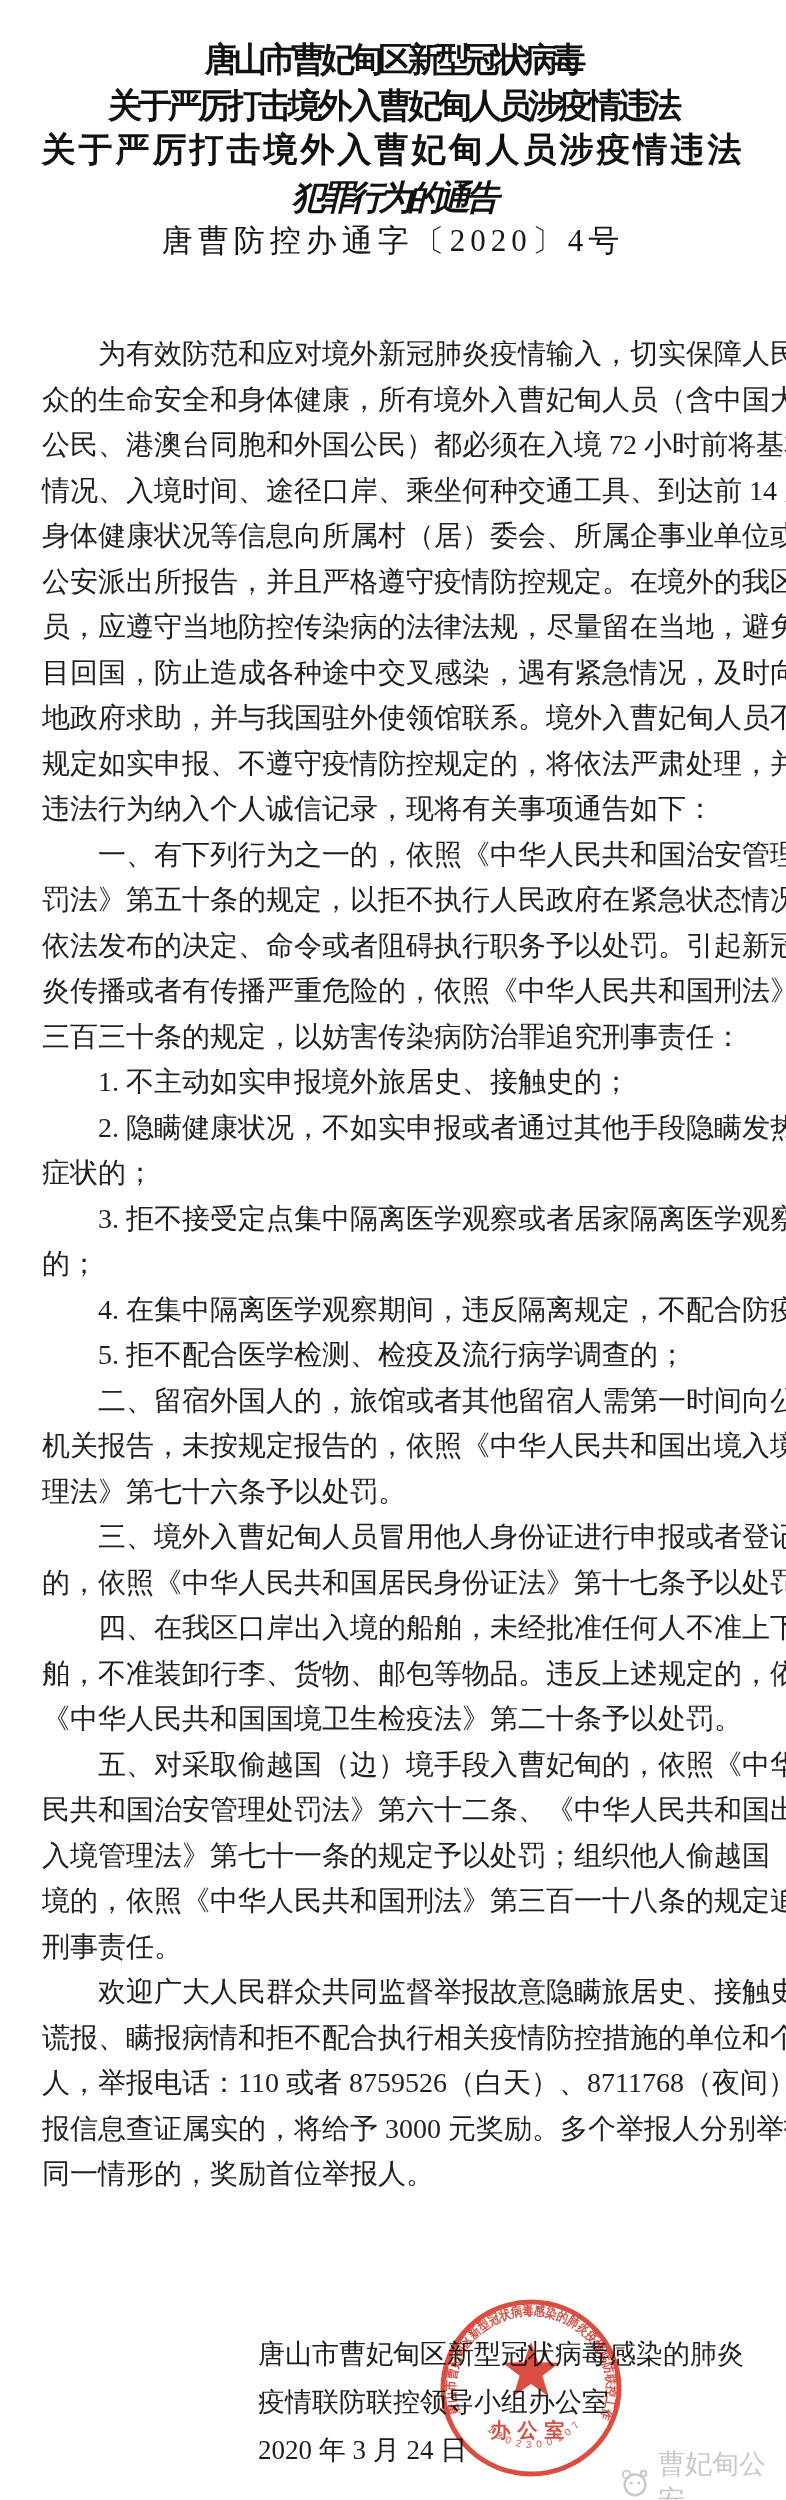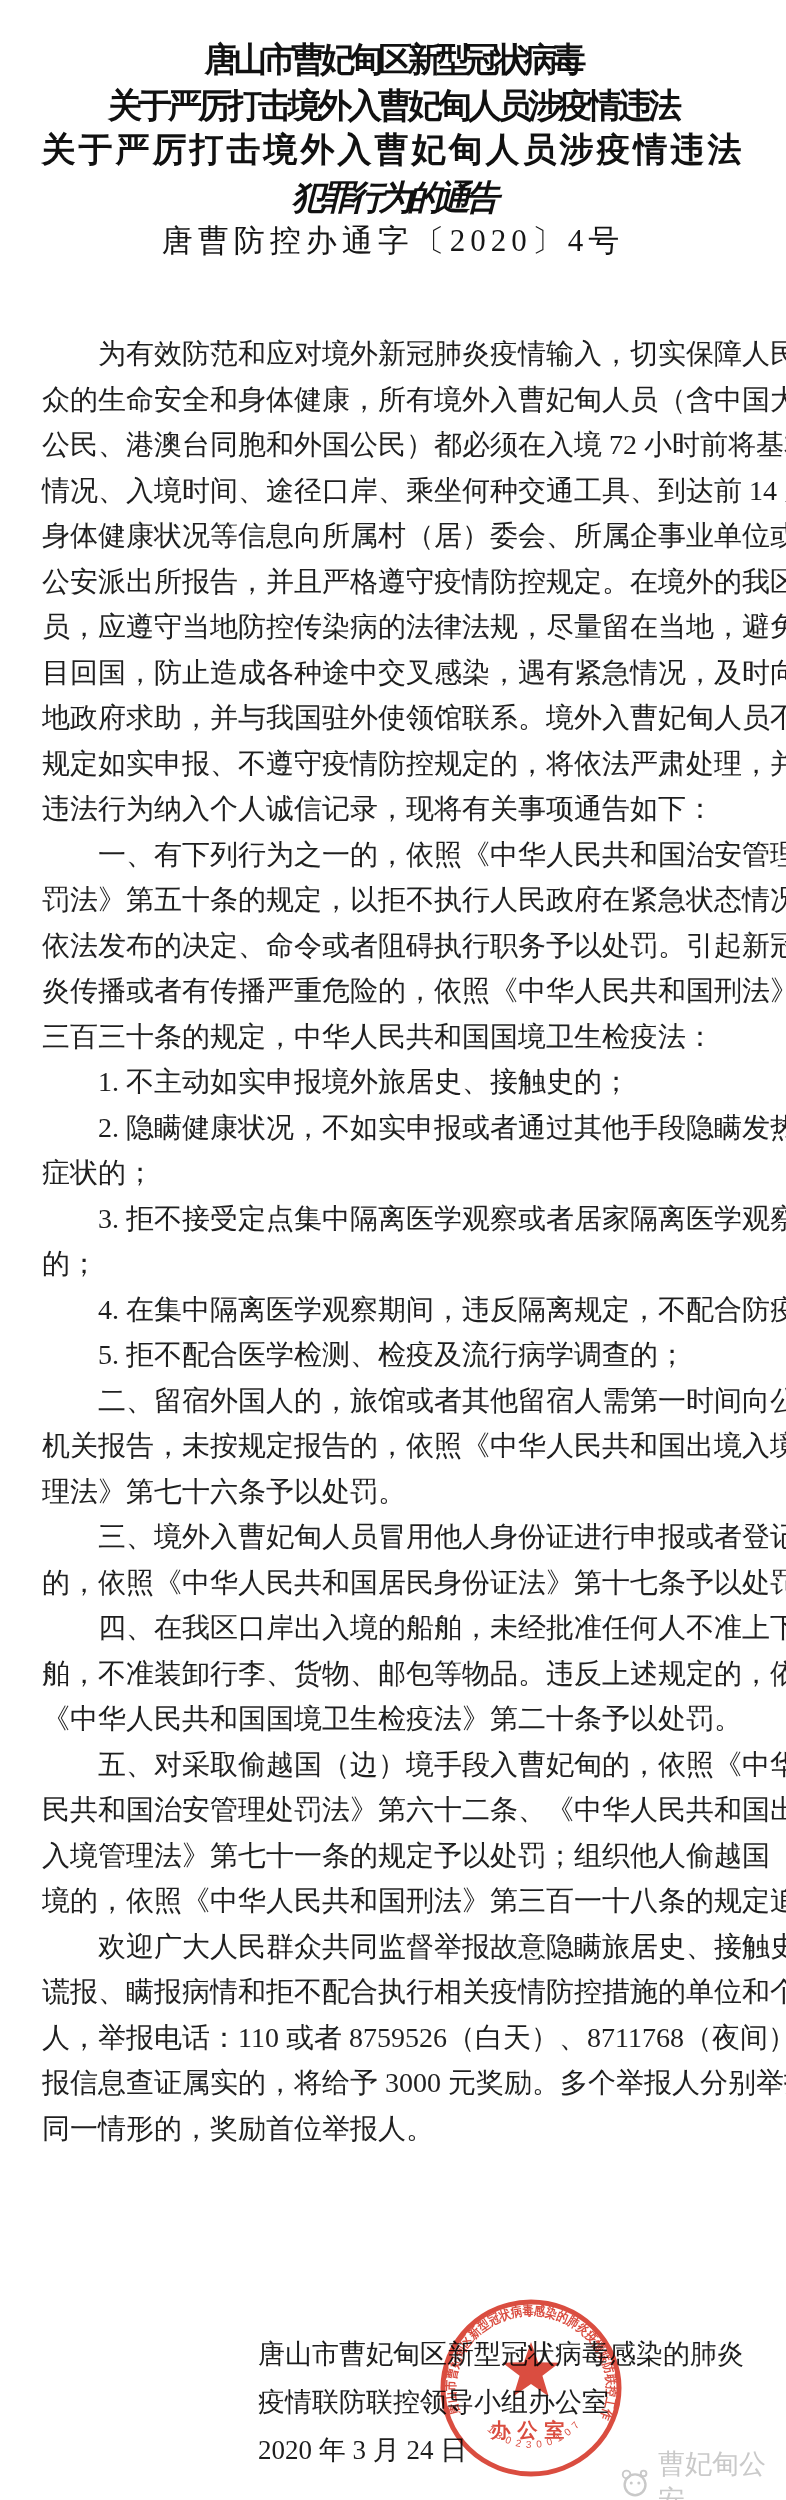--- a/index.html
+++ b/index.html
@@ -85,40 +85,41 @@
       <div class="line">公安派出所报告，并且严格遵守疫情防控规定。在境外的我区人</div>
       <div class="line">员，应遵守当地防控传染病的法律法规，尽量留在当地，避免盲</div>
       <div class="line">目回国，防止造成各种途中交叉感染，遇有紧急情况，及时向当</div>
       <div class="line">地政府求助，并与我国驻外使领馆联系。境外入曹妃甸人员不按</div>
       <div class="line">规定如实申报、不遵守疫情防控规定的，将依法严肃处理，并将</div>
       <div class="line">违法行为纳入个人诚信记录，现将有关事项通告如下：</div>
       <div class="line first">一、有下列行为之一的，依照《中华人民共和国治安管理处</div>
       <div class="line">罚法》第五十条的规定，以拒不执行人民政府在紧急状态情况下</div>
       <div class="line">依法发布的决定、命令或者阻碍执行职务予以处罚。引起新冠肺</div>
       <div class="line">炎传播或者有传播严重危险的，依照《中华人民共和国刑法》第</div>
-      <div class="line">三百三十条的规定，中华人民共和国国境卫生检疫法：</div>
+      <div class="line">三百三十条的规定，以妨害传染病防治罪追究刑事责任：</div>
       <div class="line first">1. 不主动如实申报境外旅居史、接触史的；</div>
       <div class="line first">2. 隐瞒健康状况，不如实申报或者通过其他手段隐瞒发热等</div>
       <div class="line">症状的；</div>
       <div class="line first">3. 拒不接受定点集中隔离医学观察或者居家隔离医学观察</div>
       <div class="line">的；</div>
       <div class="line first">4. 在集中隔离医学观察期间，违反隔离规定，不配合防疫工</div>
       <div class="line first">5. 拒不配合医学检测、检疫及流行病学调查的；</div>
       <div class="line first">二、留宿外国人的，旅馆或者其他留宿人需第一时间向公安</div>
       <div class="line">机关报告，未按规定报告的，依照《中华人民共和国出境入境管</div>
       <div class="line">理法》第七十六条予以处罚。</div>
       <div class="line first">三、境外入曹妃甸人员冒用他人身份证进行申报或者登记</div>
       <div class="line">的，依照《中华人民共和国居民身份证法》第十七条予以处罚。</div>
       <div class="line first">四、在我区口岸出入境的船舶，未经批准任何人不准上下船</div>
       <div class="line">舶，不准装卸行李、货物、邮包等物品。违反上述规定的，依照</div>
       <div class="line">《中华人民共和国国境卫生检疫法》第二十条予以处罚。</div>
       <div class="line first">五、对采取偷越国（边）境手段入曹妃甸的，依照《中华人</div>
       <div class="line">民共和国治安管理处罚法》第六十二条、《中华人民共和国出境</div>
       <div class="line">入境管理法》第七十一条的规定予以处罚；组织他人偷越国（边）</div>
       <div class="line">境的，依照《中华人民共和国刑法》第三百一十八条的规定追究</div>
+      <div class="line">刑事责任。</div>
       <div class="line first">欢迎广大人民群众共同监督举报故意隐瞒旅居史、接触史及</div>
       <div class="line">谎报、瞒报病情和拒不配合执行相关疫情防控措施的单位和个</div>
       <div class="line">人，举报电话：110 或者 8759526（白天）、8711768（夜间）。举</div>
       <div class="line">报信息查证属实的，将给予 3000 元奖励。多个举报人分别举报</div>
       <div class="line">同一情形的，奖励首位举报人。</div>
     </main>
 
   <div class="signoff">
     <div>唐山市曹妃甸区新型冠状病毒感染的肺炎</div>
     <div>疫情联防联控领导小组办公室</div>

